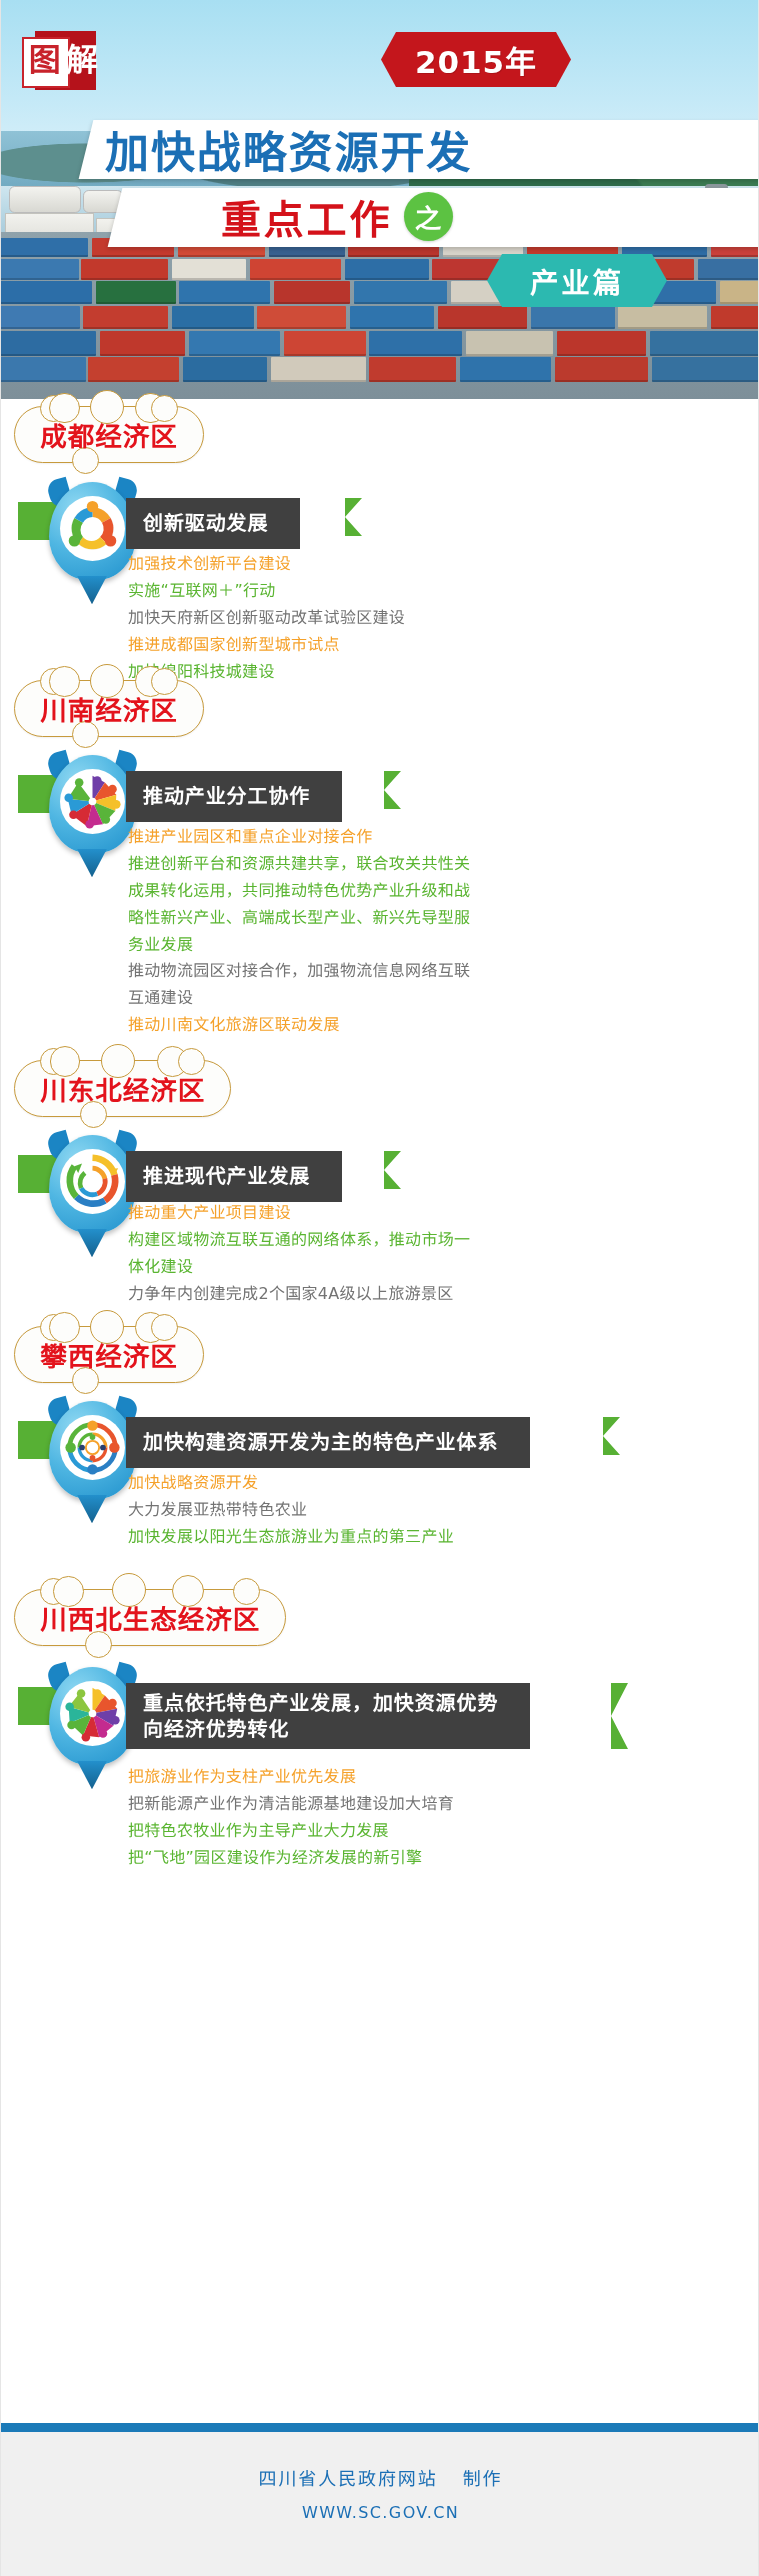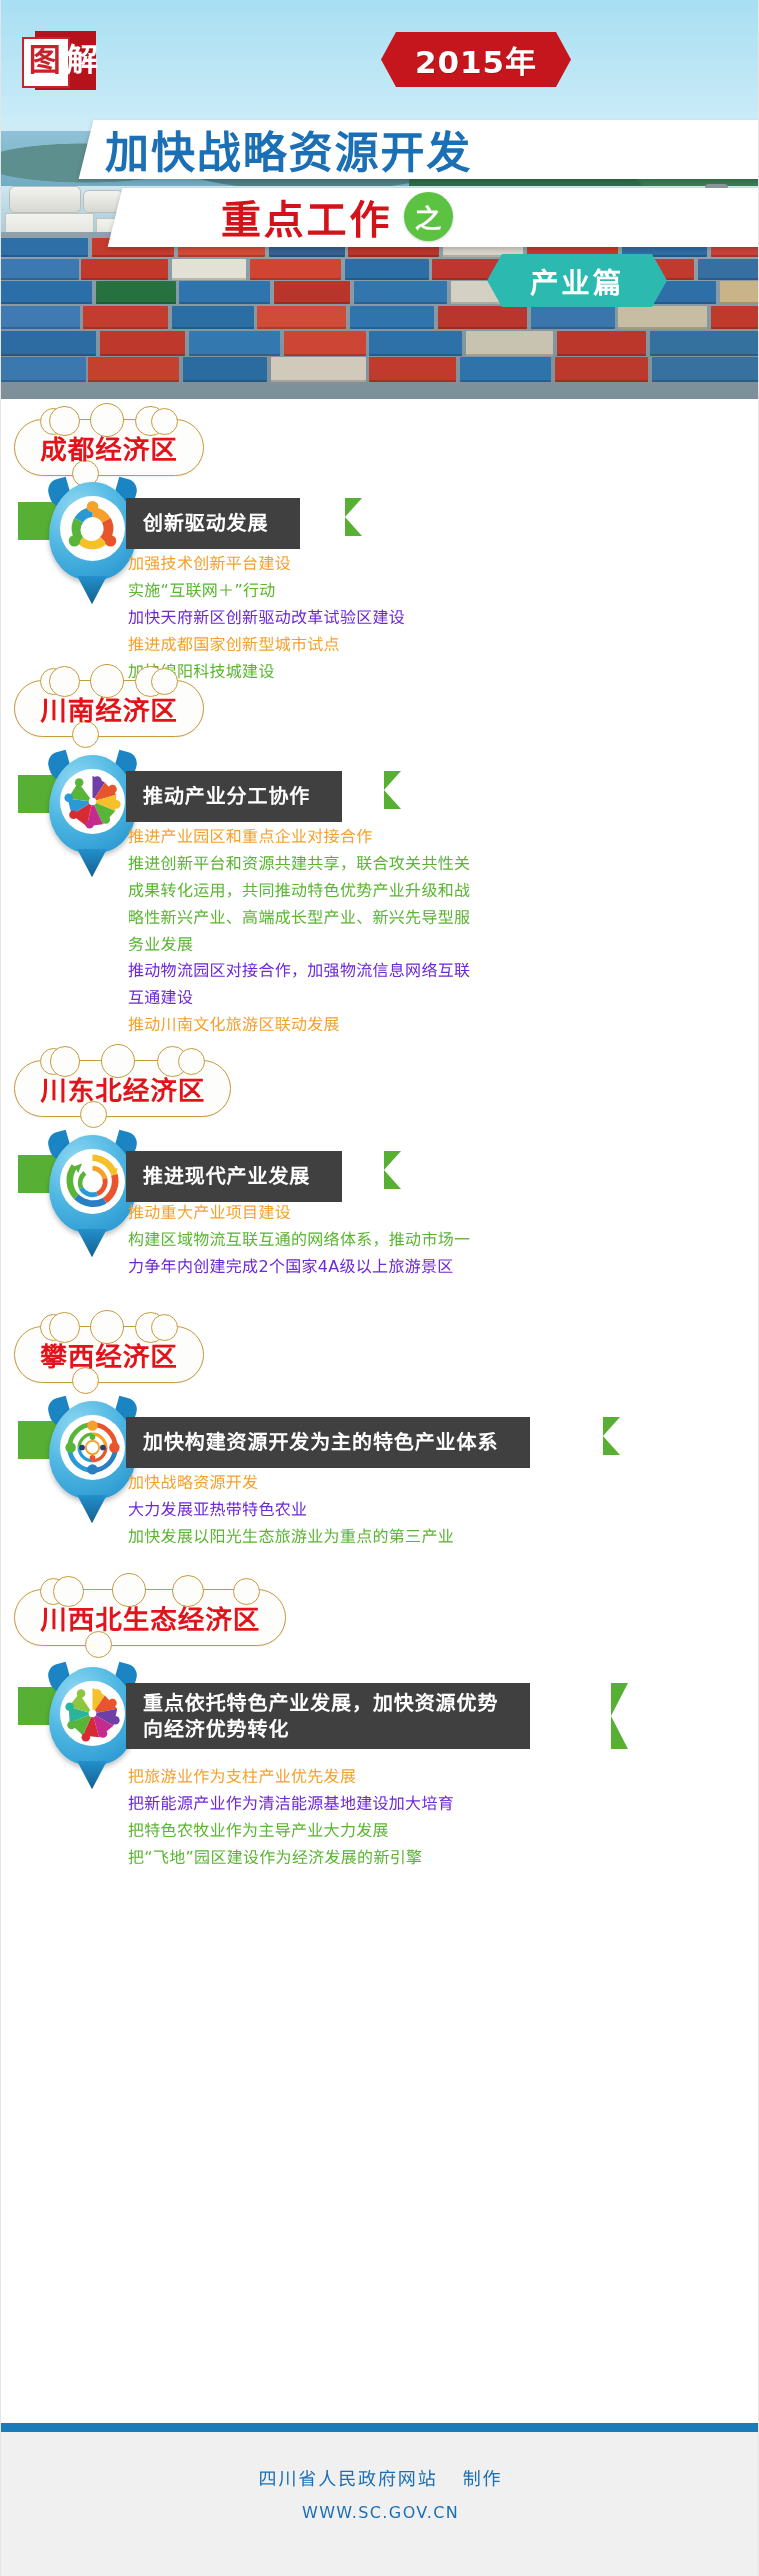--- a/index.html
+++ b/index.html
@@ -251,21 +251,21 @@
   .bullets{
     position:absolute;left:127px;
     width:607px;
   }
   .bullet{
     font-size:16px;line-height:25px;letter-spacing:0.3px;
     margin-bottom:1.9px;
   }
   .c-orange{color:#f5a12a;}
   .c-green{color:#5ab531;}
-  .c-blue{color:#6d28d9;}
+  .c-blue{color:#737373;}
 
   
   .footer-rule{
     position:absolute;left:0;width:759px;height:8.5px;background:#1b7ab8;
   }
   .footer{
     position:absolute;left:0;width:759px;
     background:#f0f0f0;
     text-align:center;
   }
@@ -388,21 +388,21 @@
       <div class="zhi-circle">之</div>
     </div>
 
     <div class="chapter-badge">
       <span>产业篇</span>
     </div>
   </div>
 
   <div class="section">
     <div class="cloud-wrap" style="height:74px;">
-      <div class="cloud" style="top:20px;justify-content:center;">
+      <div class="cloud" style="top:7px;justify-content:center;">
         <div class="cloud-b1" style="width:28.5px;height:28.5px;left:18%;top:-14.2px;"></div>
         <div class="cloud-b2" style="width:32px;height:32px;left:40%;top:-17px;"></div>
         <div class="cloud-b3" style="width:28.5px;height:28.5px;left:64%;top:-14.2px;"></div>
         <div class="cloud-b4" style="width:25px;height:25px;left:30%;bottom:-12.3px;"></div>
         <span class="cloud-label">成都经济区</span>
       </div>
     </div>
 
     <div class="block" style="height:199px;">
       <div class="green-tab"></div>
@@ -543,20 +543,21 @@
       </div>
 
       <div class="ribbon" style="top:25px;">
         <span class="ribbon-txt">推进现代产业发展</span>
       </div>
       <div style="position:absolute;left:383px;top:25px;width:17px;height:38px;background:#57b034;clip-path:polygon(0 0,100% 0,0 50%,100% 100%,0 100%);"></div>
 
       <div class="bullets" style="top:74px;">
         <div class="bullet c-orange">推动重大产业项目建设</div>
         <div class="bullet c-green">构建区域物流互联互通的网络体系，推动市场一</div>
+        <div class="bullet c-green">体化建设</div>
         <div class="bullet c-blue">力争年内创建完成2个国家4A级以上旅游景区</div>
       </div>
     </div>
   </div>
 
   <div class="section">
     <div class="cloud-wrap" style="height:76px;">
       <div class="cloud" style="top:9.5px;">
         <div class="cloud-b1" style="width:28.5px;height:28.5px;left:18%;top:-14.2px;"></div>
         <div class="cloud-b2" style="width:32px;height:32px;left:40%;top:-17px;"></div>

